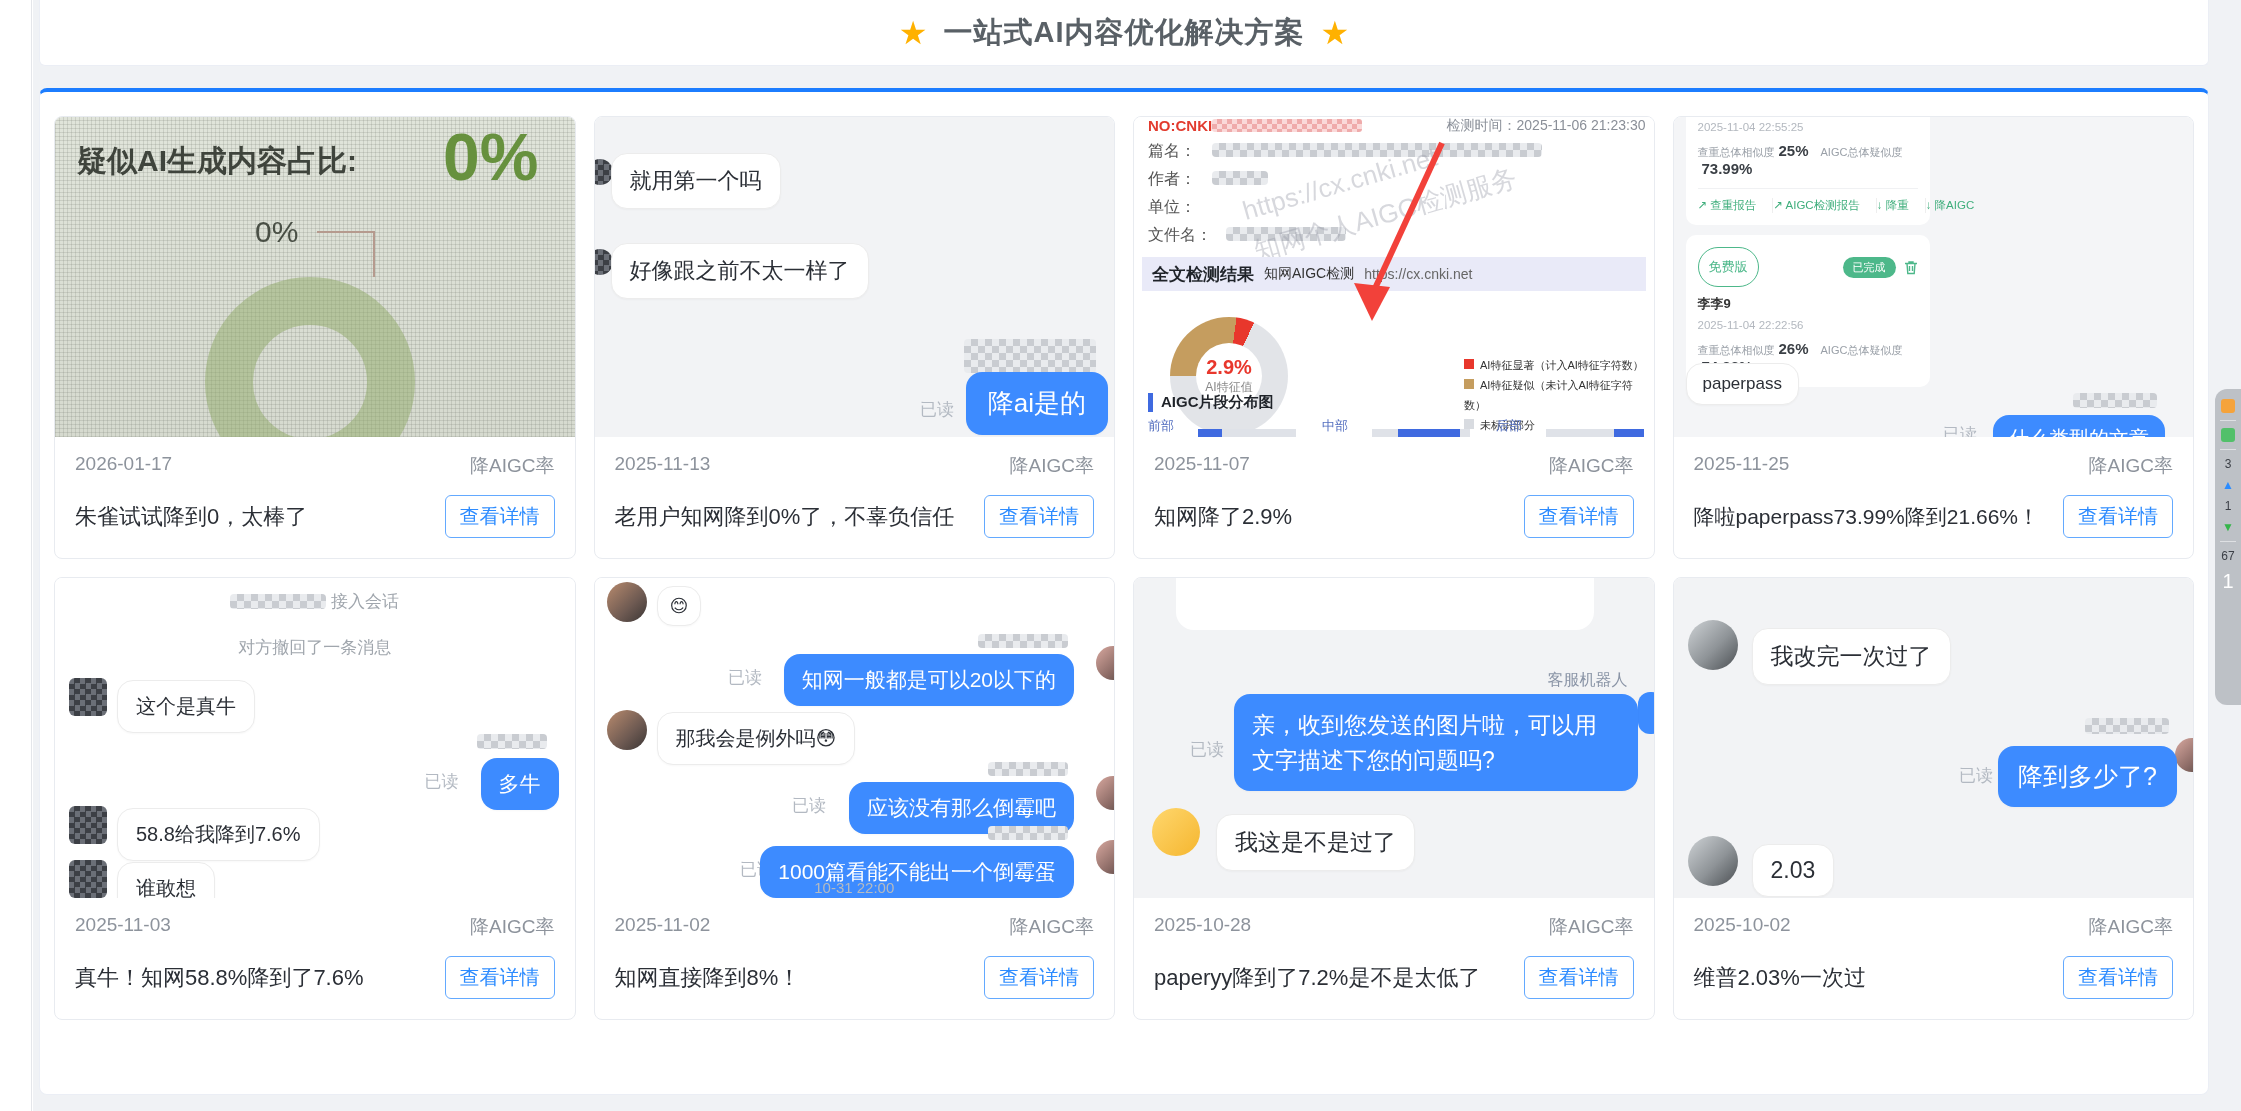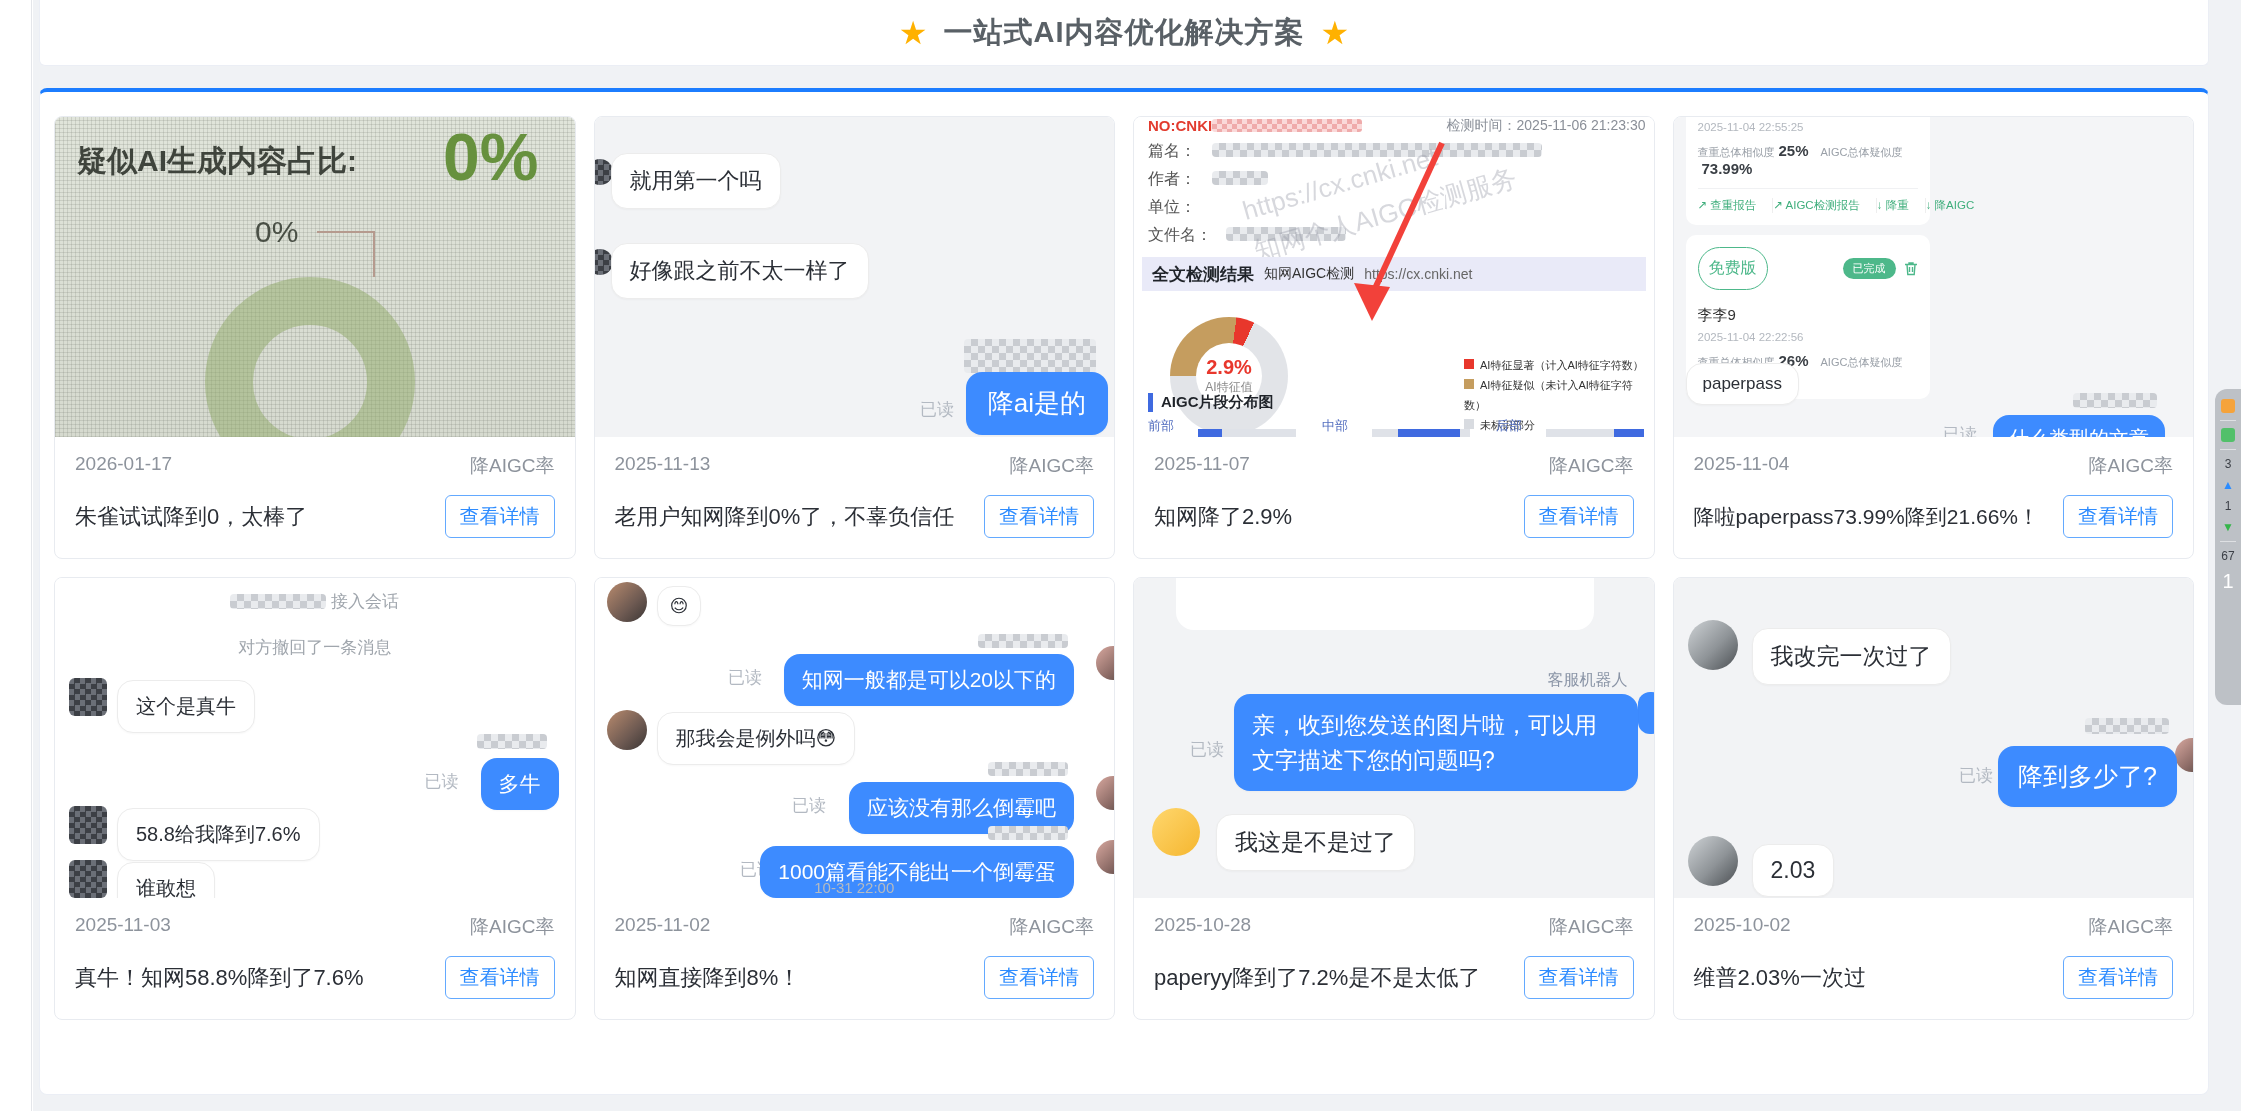--- a/index.html
+++ b/index.html
@@ -98,25 +98,25 @@
   
   .ppbg { background:#f4f5f7; }
   .sub { position:absolute; left:12px; width:244px; background:#fff; border-radius:10px; padding:12px; }
   .sub .tm { font-size:11.5px; color:#b3b8bf; }
   .sub .stat { margin-top:9px; font-size:11px; color:#9aa0a8; }
   .sub .stat b { font-size:15px; color:#3a3f45; margin:0 12px 0 4px; }
   .sub .acts { border-top:1px solid #f0f1f3; margin-top:11px; padding-top:9px; display:flex;
     gap:0; font-size:11.5px; color:#3fae7c; white-space:nowrap; }
   .sub .acts span { border-right:1px solid #eee; padding-right:8px; }
   .sub .acts span:last-child { border:none; }
-  .pill-o { display:inline-block; border:1px solid #4db88a; color:#4db88a; font-size:16px;
+  .pill-o { display:inline-block; border:1px solid #4db88a; color:#4db88a; font-size:13px;
     border-radius:999px; padding:10px 10px; }
   .pill-f { display:inline-block; background:#4db88a; color:#fff; font-size:11px;
     border-radius:999px; padding:3px 10px; }
-  .sub .nm { font-size:15px; font-weight:400; color:#333; margin-top:16px; }
+  .sub .nm { font-size:13px; font-weight:700; color:#333; margin-top:8px; }
 
   
   .float { position:absolute; right:0; top:389px; width:26px; height:316px; background:#b0b4bacc;
     border-radius:12px 0 0 12px; display:flex; flex-direction:column; align-items:center;
     padding:10px 0; gap:7px; font-size:12px; color:#3c4047; }
   .float .sq { width:14px; height:14px; border-radius:3px; }
   .float .dv { width:16px; height:1px; background:rgba(255,255,255,.5); }
   .float .bignum { font-size:20px; color:#fff; }
   .up { color:#2b8cff; } .down { color:#35b54a; }
 </style>
@@ -275,21 +275,21 @@
             <div class="tm" style="margin-top:6px;">2025-11-04 22:22:56</div>
             <div class="stat"><span>查重总体相似度</span><b>26%</b><span>AIGC总体疑似度</span><b>74.22%</b></div>
           </div>
           <div class="bub" style="left:12px;top:246px;font-size:17px;padding:10px 16px;">paperpass</div>
           <div class="pix" style="right:36px;top:276px;width:84px;height:15px;"></div>
           <span class="read" style="right:216px;top:306px;">已读</span>
           <div class="bub blue" style="right:28px;top:298px;font-size:20px;padding:10px 16px;">什么类型的文章</div>
         </div>
         <div class="card-body">
           <div class="meta">
-              <span>2025-11-04</span>
+              <span>2025-11-25</span>
               <span>降AIGC率</span>
             </div>
           <div class="trow">
               <span class="ctitle" style="font-size:21px;">降啦paperpass73.99%降到21.66%！</span>
               <button class="btn">查看详情</button>
             </div>
         </div>
       </div>
 
       <div class="card">

